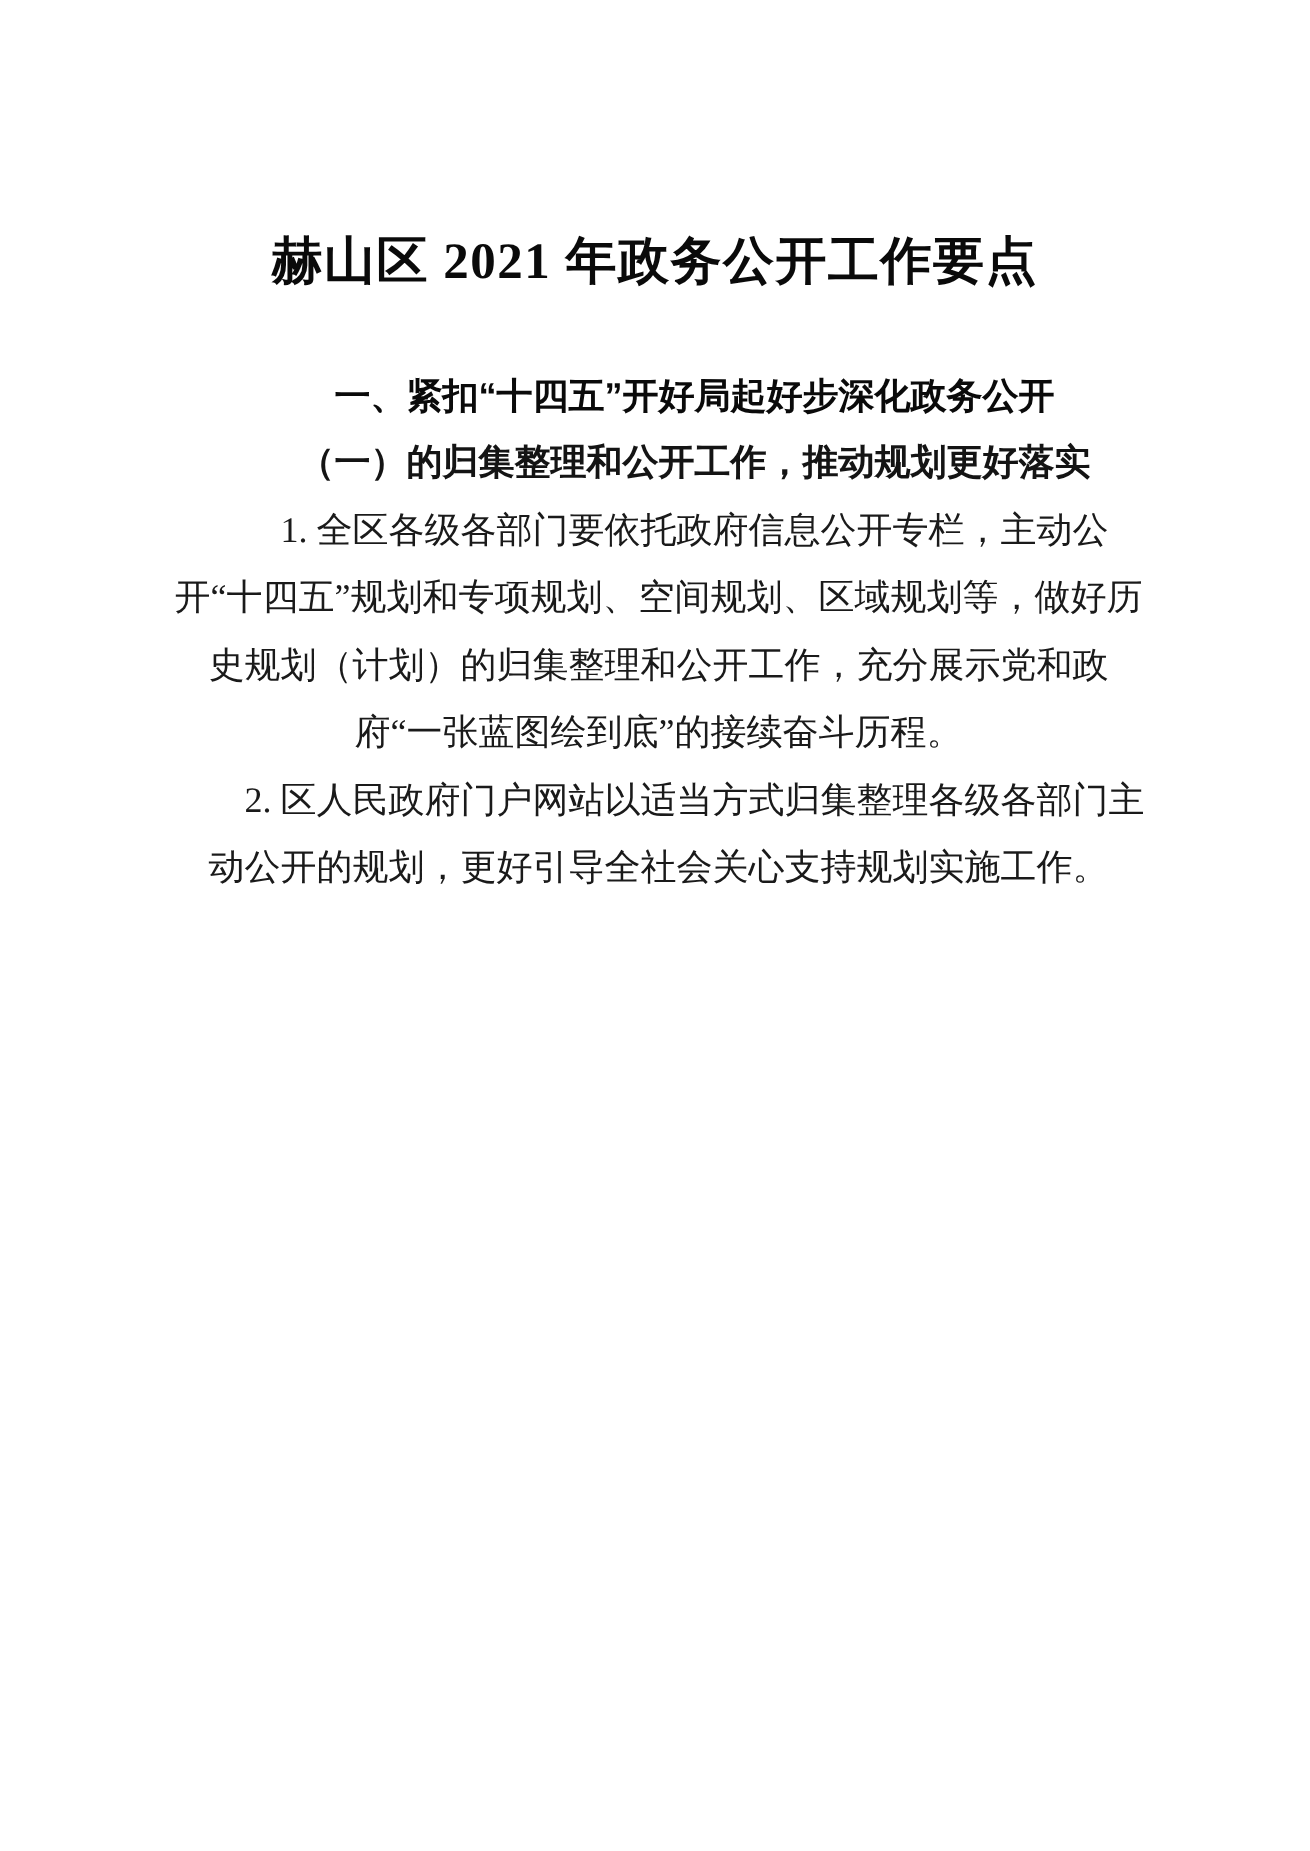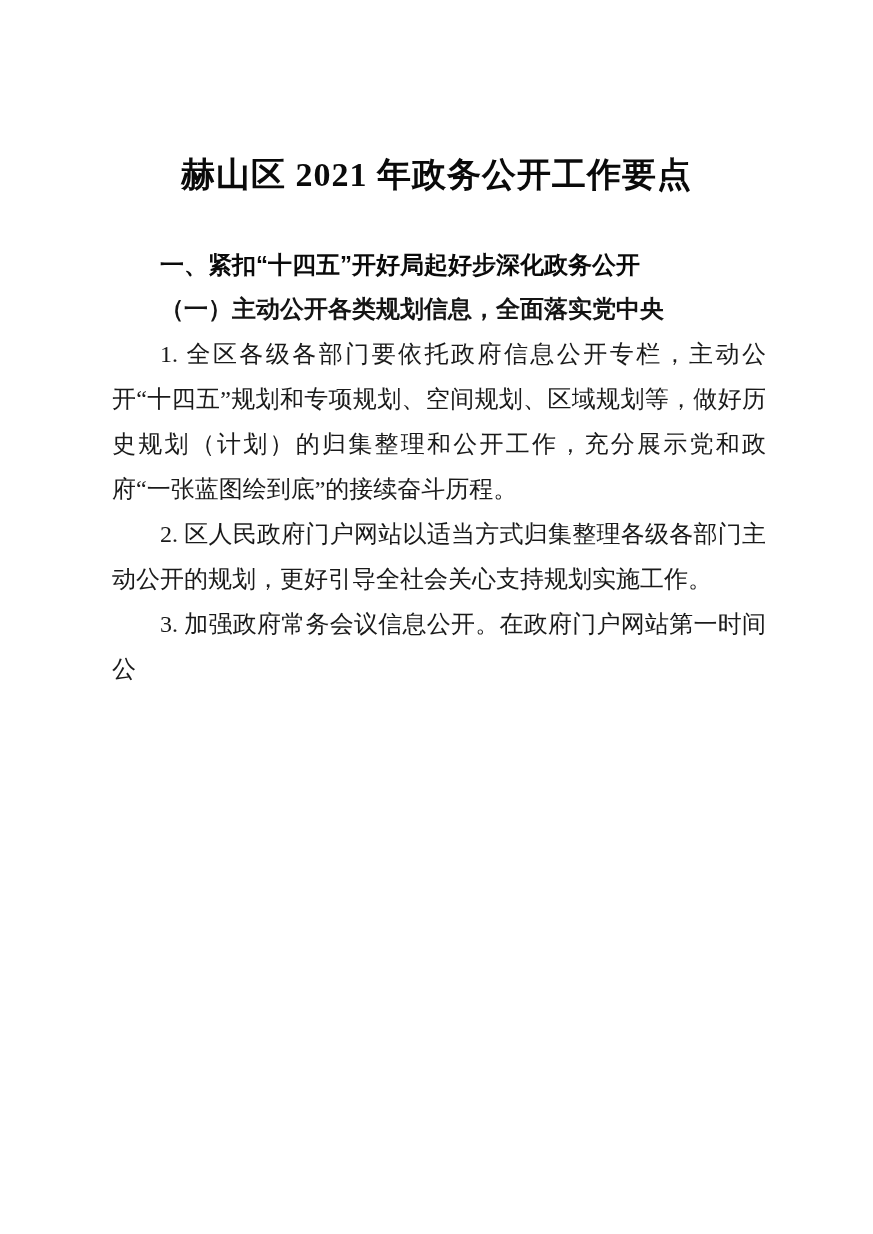--- a/index.html
+++ b/index.html
@@ -37,20 +37,21 @@
     line-height: 45px;
     text-align: justify;
     color: #1a1a1a;
   }
   .doc-body p, .doc-body h2, .doc-body h3 {
     margin: 0;
     padding: 0;
     text-indent: 2em;
     font-size: 24px;
     line-height: 45px;
+    text-align: center;
   }
   .para {
     font-family: "Liberation Serif", "DejaVu Serif", serif;
     font-weight: 400;
   }
   .heading-hei {
     font-family: "Liberation Sans", "DejaVu Sans", sans-serif;
     font-weight: 700;
     text-align: left;
     color: #0a0a0a;
@@ -76,26 +77,25 @@
 
 <div class="page">
 
   <h1 class="doc-title">赫山区 2021 年政务公开工作要点</h1>
 
   <div class="doc-body">
 
 
     <h2 class="heading-hei">一、紧扣“十四五”开好局起好步深化政务公开</h2>
 
-    <h3 class="heading-kai">（一）主动公开各类规划信息，全面落实党中央</h3>
+    <h3 class="heading-kai">（一）的归集整理和公开工作，推动规划更好落实</h3>
 
     <p class="para">1. 全区各级各部门要依托政府信息公开专栏，主动公开“十四五”规划和专项规划、空间规划、区域规划等，做好历史规划（计划）的归集整理和公开工作，充分展示党和政府“一张蓝图绘到底”的接续奋斗历程。</p>
 
     <p class="para">2. 区人民政府门户网站以适当方式归集整理各级各部门主动公开的规划，更好引导全社会关心支持规划实施工作。</p>
 
 
-    <p class="para">3. 加强政府常务会议信息公开。在政府门户网站第一时间公</p>
 
   </div>
 
   <div class="page-footer">– 2 –</div>
 
 </div>
 
 </body></html>

